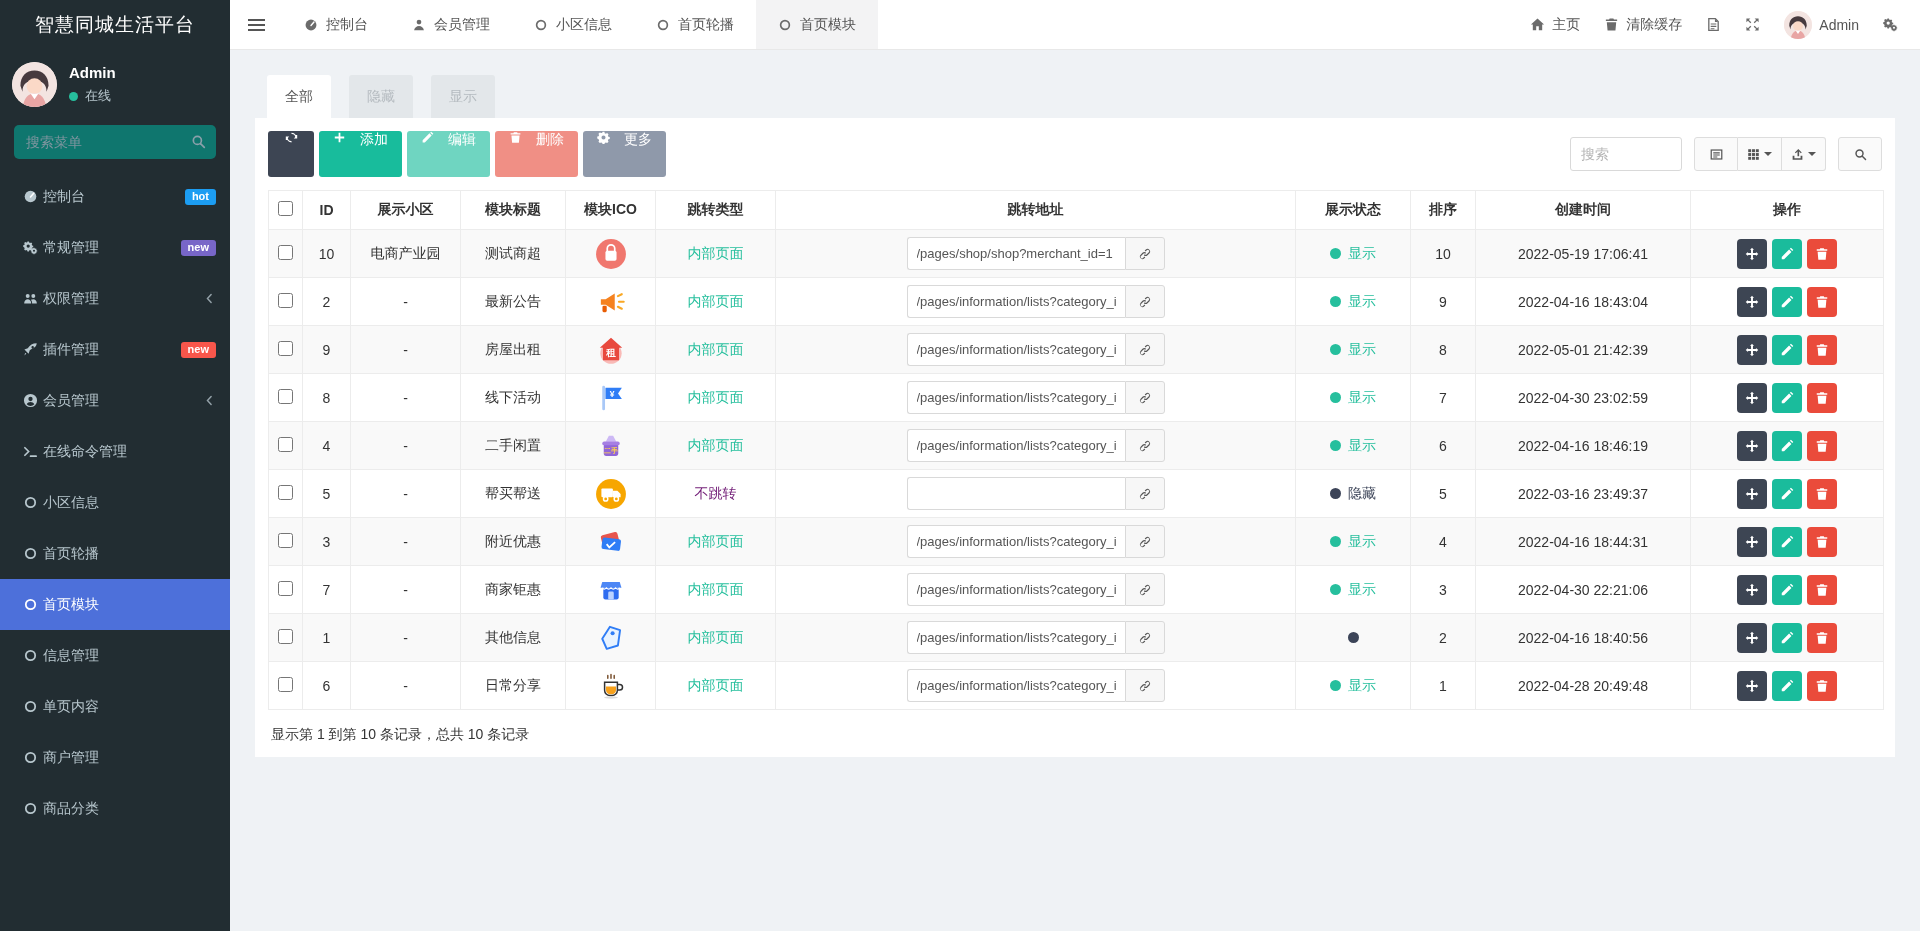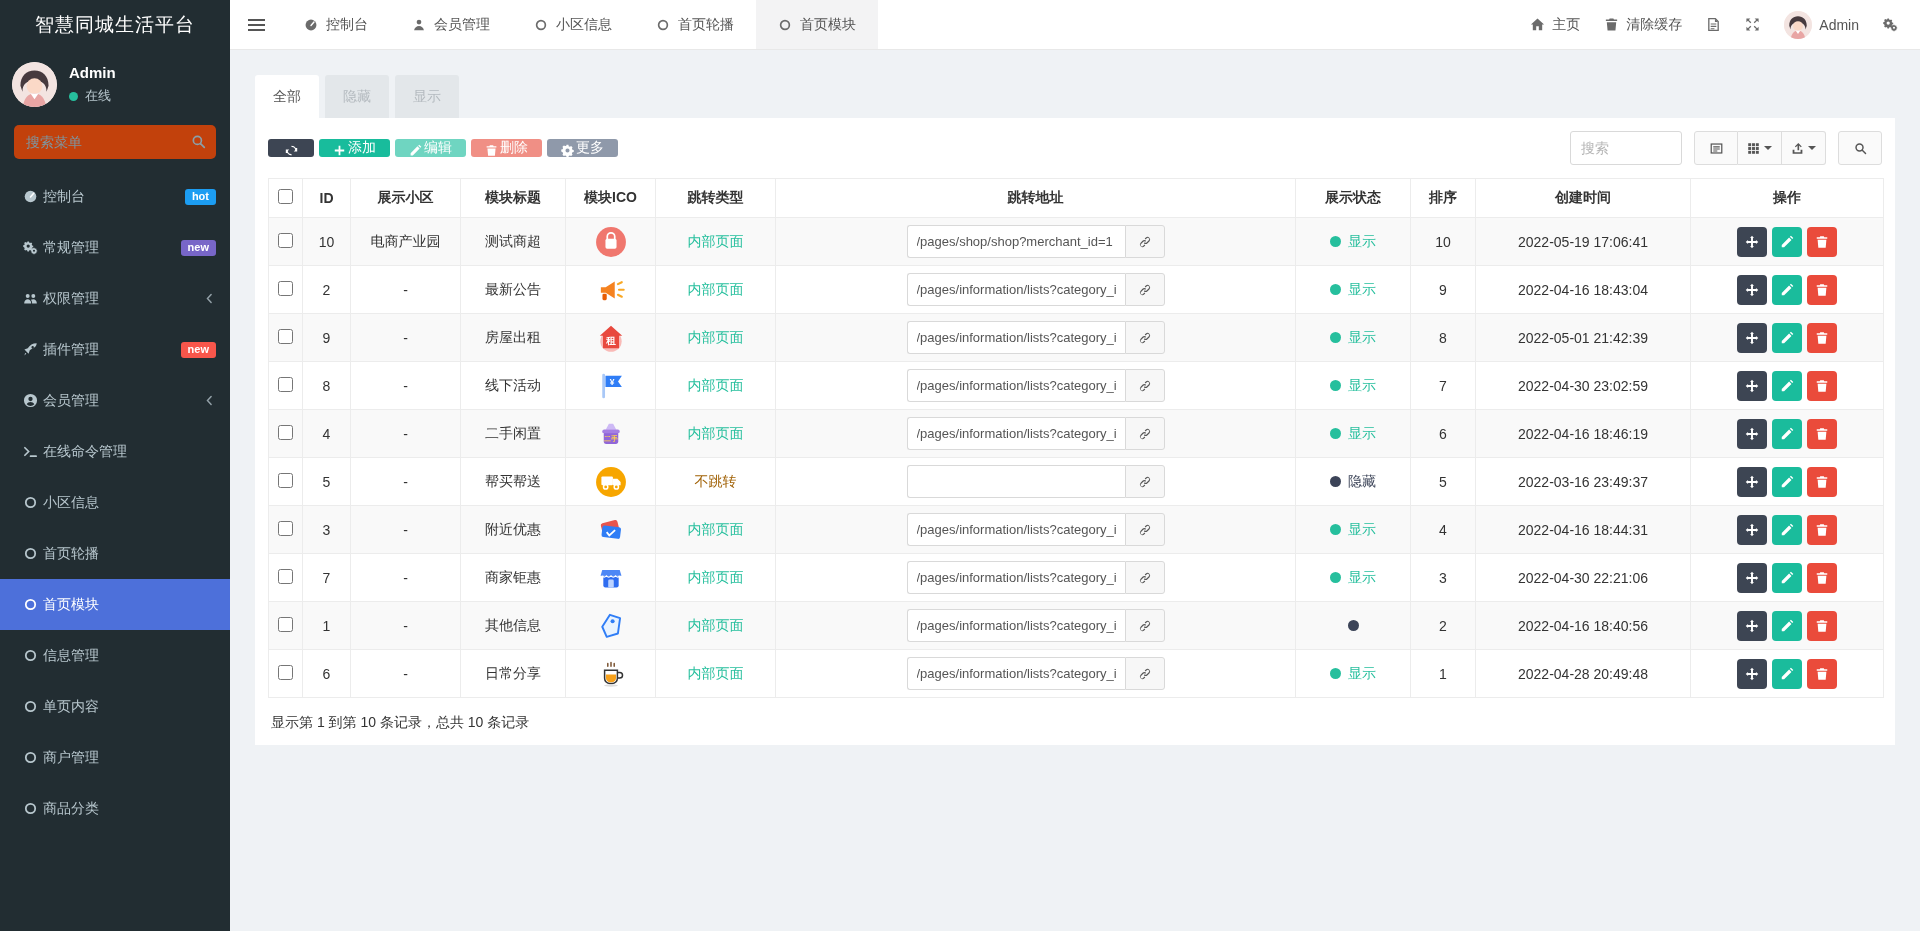--- a/index.html
+++ b/index.html
@@ -17,21 +17,21 @@
   .user-panel { display:flex; align-items:center; padding:12px 12px 10px; }
   .avatar { border-radius:50%; overflow:hidden; display:inline-block; background:#f6e7e4; flex:none; }
   .avatar svg { display:block; width:100%; height:100%; }
   .avatar.lg { width:45px; height:45px; }
   .avatar.sm { width:28px; height:28px; }
   .u-info { margin-left:12px; }
   .u-name { color:#fff; font-weight:bold; font-size:15px; }
   .u-status { margin-top:6px; font-size:13px; display:flex; align-items:center; gap:7px; }
   .dot { width:9px; height:9px; border-radius:50%; display:inline-block; }
   .s-search { position:relative; margin:8px 14px 12px; }
-  .s-search input { width:100%; height:34px; background:#c2410c; border:none; border-radius:5px; color:#cfd9de; padding:0 32px 0 12px; font-size:14px; outline:none; }
+  .s-search input { width:100%; height:34px; background:#0f766e; border:none; border-radius:5px; color:#cfd9de; padding:0 32px 0 12px; font-size:14px; outline:none; }
   .s-search input::placeholder { color:#7f959f; }
   .s-search .s-ico { position:absolute; right:10px; top:9px; font-size:15px; color:#8aa0aa; }
   .menu { list-style:none; margin-top:8px; }
   .menu li { height:51px; display:flex; align-items:center; padding:0 14px 0 17px; cursor:pointer; font-size:14px; }
   .menu li .mi { width:26px; font-size:15px; flex:none; display:inline-flex; }
   .menu li .lbl { flex:1; }
   .menu li.active { background:#4d70da; color:#fff; }
   .badge { font-size:11px; font-weight:bold; color:#fff; border-radius:3px; padding:2.5px 7px; line-height:1; }
   .chev { font-size:13px; color:#93a1a8; }
 
@@ -43,28 +43,28 @@
   .nav-tabs { display:flex; }
   .ntab { display:flex; align-items:center; gap:8px; padding:0 22px; color:#555; cursor:pointer; font-size:14px; }
   .ntab .i { font-size:14px; color:#6b6b6b; }
   .ntab.active { background:#f3f3f4; }
   .nav-right { margin-left:auto; display:flex; align-items:center; gap:24px; padding-right:22px; color:#555; }
   .nav-right a { display:flex; align-items:center; gap:7px; cursor:pointer; font-size:14px; color:#555; text-decoration:none; }
   .nav-right .i { font-size:15px; color:#6b6b6b; }
 
   
   .content { padding:25px; }
-  .ftabs { display:flex; gap:6px; }
+  .ftabs { display:flex; gap:18px;margin-left:12px; }
   .ftab { padding:0 18px; height:43px; display:flex; align-items:center; background:#e3e7ea; color:#b4babf; border-radius:3px 3px 0 0; cursor:pointer; }
   .ftab.active { background:#fff; color:#555; }
   .panel { background:#fff; padding:13px; }
 
   .toolbar { display:flex; align-items:center; margin-bottom:13px; }
   .tb-left { display:flex; gap:5px; }
-  .btn { height:18px; border:none; border-radius:3px; color:#fff; font-size:14px; display:inline-flex; align-items:flex-end; gap:2px; padding:0 14px; cursor:pointer; font-family:inherit; }
+  .btn { height:46px; border:none; border-radius:3px; color:#fff; font-size:14px; display:inline-flex; align-items:flex-start; gap:14px; padding:0 14px; cursor:pointer; font-family:inherit; }
   .btn .i { font-size:13px; }
   .btn.dark { background:#3d4553; width:46px; justify-content:center; padding:0; }
   .btn.green { background:#18bc9c; }
   .btn.red { background:#e74c3c; }
   .btn.gray { background:#8f99aa; }
   .btn.dis { opacity:.62; }
   .tb-right { margin-left:auto; display:flex; align-items:center;border-radius:7px; }
   .tb-search { width:112px; height:34px; border:1px solid #d9d9d9; border-radius:3px; padding:0 10px; font-size:14px; color:#555; outline:none; font-family:inherit; }
   .tb-search::placeholder { color:#b5b5b5; }
   .btn-group { display:flex; margin-left:12px; }
@@ -77,21 +77,21 @@
 
   
   table { width:100%; border-collapse:collapse; table-layout:fixed; }
   th,td { border:1px solid #ececec; text-align:center; vertical-align:middle; }
   th { height:39px; font-weight:bold; font-size:14px; color:#333; background:#fff; }
   td { height:48px; font-size:14px; color:#333; }
   tbody tr:nth-child(odd) { background:#f9f9f9; }
   .mico { display:inline-flex; width:32px; height:32px; vertical-align:middle; }
   .mico svg { width:100%; height:100%; }
   .jt-internal { color:#26bf9d;margin-top:46px; }
-  .jt-none { color:#a16207; }
+  .jt-none { color:#701a75; }
   .urlwrap { display:inline-flex; align-items:center; }
   .urlinp { width:218px; height:33px; border:1px solid #d9d9d9; border-right:none; border-radius:3px 0 0 3px; padding:0 9px; font-size:13px; color:#555; outline:none; font-family:inherit; background:#fff; }
   .linkbtn { width:40px; height:33px; background:#f7f7f7; border:1px solid #d9d9d9; border-radius:0 3px 3px 0; display:inline-flex; align-items:center; justify-content:center; color:#555; font-size:14px; cursor:pointer; }
   .statuswrap { display:inline-flex; align-items:center; gap:7px; font-size:14px; }
   .statuswrap .dot { width:11px; height:11px; }
   .st-show { color:#26bf9d; } .st-show .dot { background:#26bf9d; }
   .st-hide { color:#3c4458; } .st-hide .dot { background:#3c4458; }
   .st-dot  { color:#3c4458; } .st-dot .dot { background:#3c4458; }
   .acts { display:inline-flex; gap:5px; }
   .abtn { width:30px; height:30px; border:none; border-radius:4px; color:#fff; display:inline-flex; align-items:center; justify-content:center; font-size:14px; cursor:pointer; }

